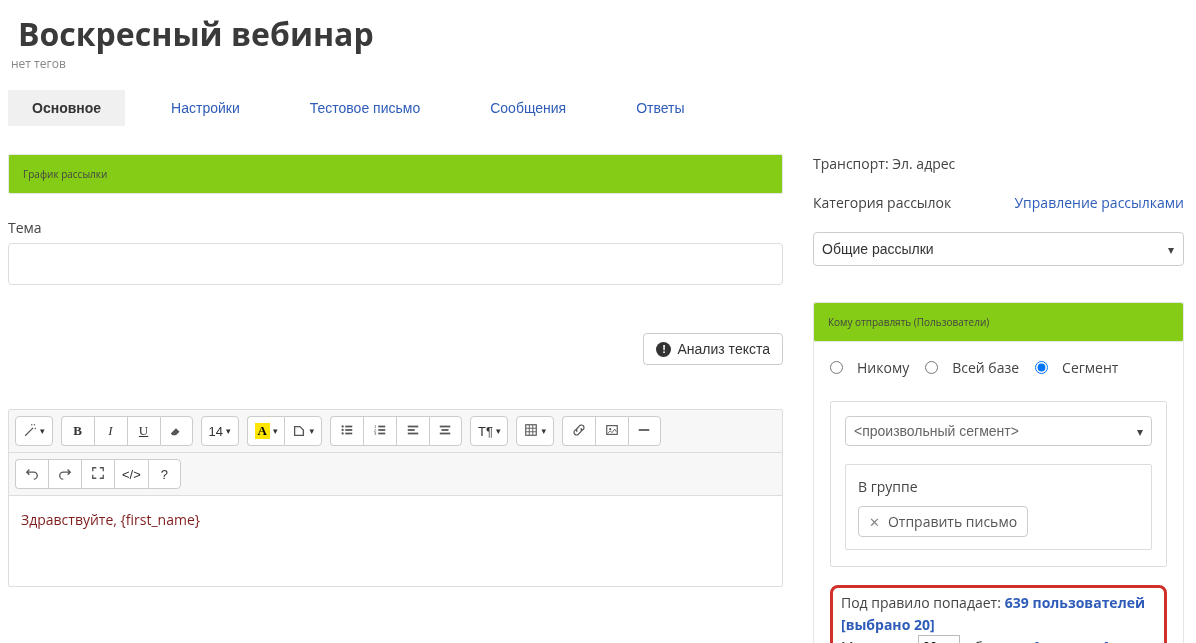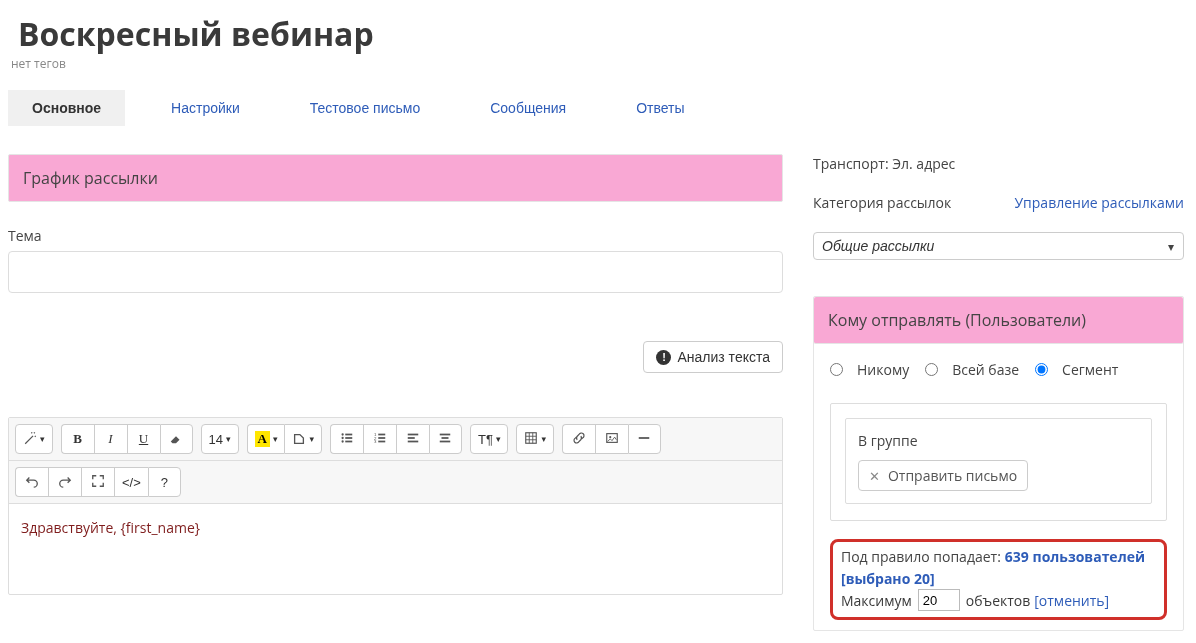--- a/index.html
+++ b/index.html
@@ -47,25 +47,25 @@
     color: #333;
     font-weight: 700;
     margin-right: 22px;
   }
 
   .columns { display: flex; gap: 30px; }
   .col-main { flex: 0 0 775px; }
   .col-side { flex: 1 1 auto; padding-right: 4px; }
 
   .panel-header {
-    background: #f9a8d4;
+    background: #84cc16;
     border: 1px solid #e5e5e5;
     padding: 12px 14px;
     color: #444;
-    font-size: 16px;
+    font-size: 10px;
     border-radius: 2px;
   }
 
   .field-label {
     margin: 24px 0 6px 0;
     font-size: 14px;
     color: #444;
   }
   .text-input {
     width: 100%;
@@ -166,29 +166,28 @@
     color: #7f1d1d;
   }
 
   
   .side-row { margin-bottom: 20px; }
   .side-text { color: #444; }
   .side-inline { display: flex; justify-content: space-between; align-items: center; }
   .link { color: #2e5cb8; text-decoration: none; cursor: pointer; }
   .select {
     width: 100%;
-    height: 28px;
+    height: 34px;
     border: 1px solid #ccc;
     border-radius: 4px;
     background: #fff;
     font-size: 14px;
     color: #333;
     padding: 4px 8px;
     appearance: none;
-    font-style: italic;
     -webkit-appearance: none;
   }
   .select-wrap { position: relative; }
   .select-wrap::after {
     content: "▾";
     position: absolute;
     right: 10px;
     top: 50%;
     transform: translateY(-50%);
     font-size: 12px;
@@ -514,20 +513,25 @@
               <input type="radio" name="whom" style="">
               <span>Всей базе</span>
             </label>
             <label class="radio-item">
               <input type="radio" name="whom" checked="" style="">
               <span>Сегмент</span>
             </label>
           </div>
 
           <div class="segment-block">
+            <div class="segment-select-wrap">
+              <select class="segment-select">
+                <option>&lt;произвольный сегмент&gt;</option>
+              </select>
+            </div>
 
             <div class="group-box">
               <div class="group-label">В группе</div>
               <span class="chip">
                 <span class="chip-x">✕</span>
                 <span>Отправить письмо</span>
               </span>
             </div>
           </div>
 

